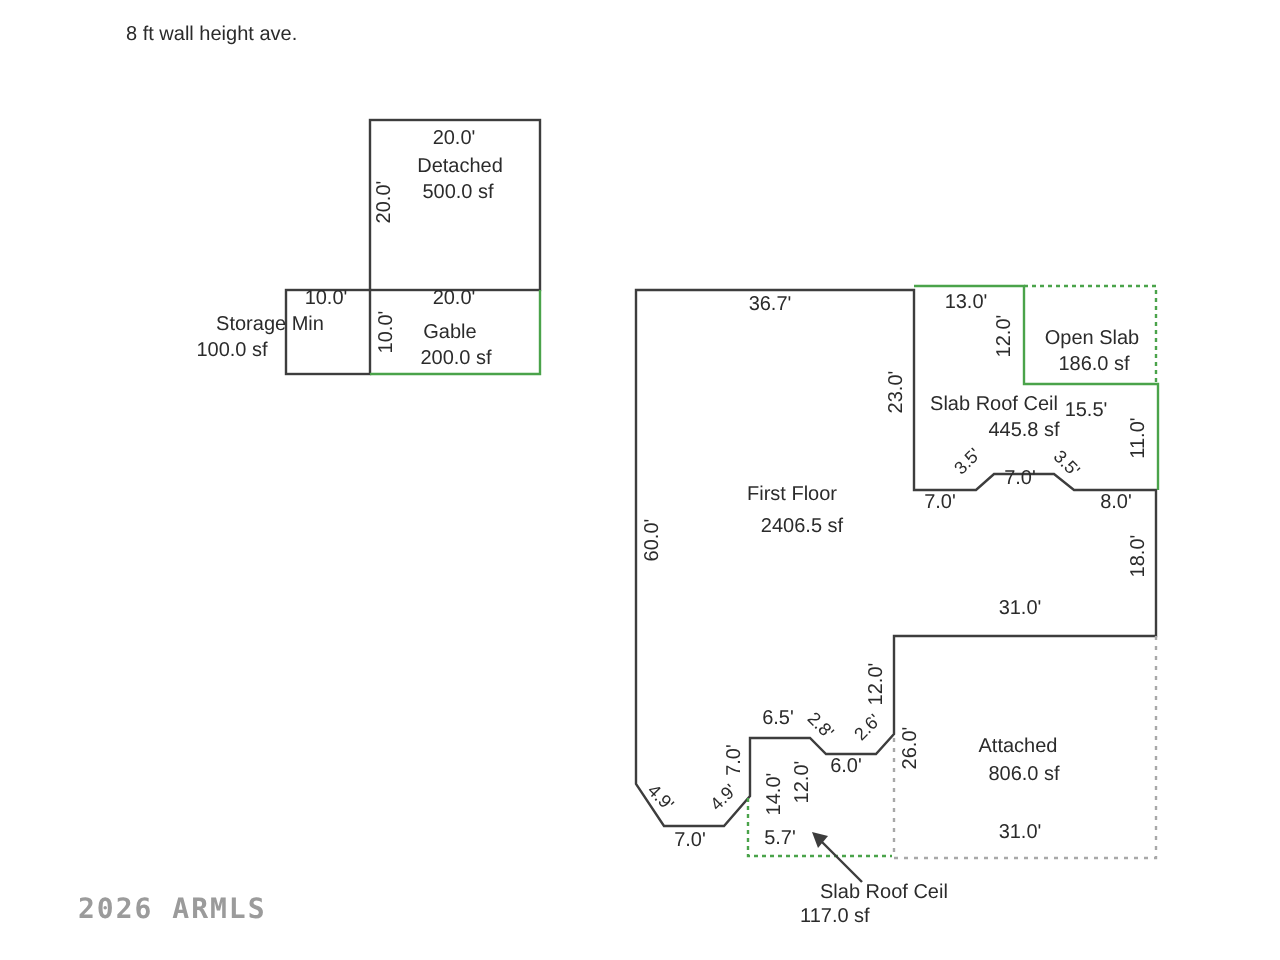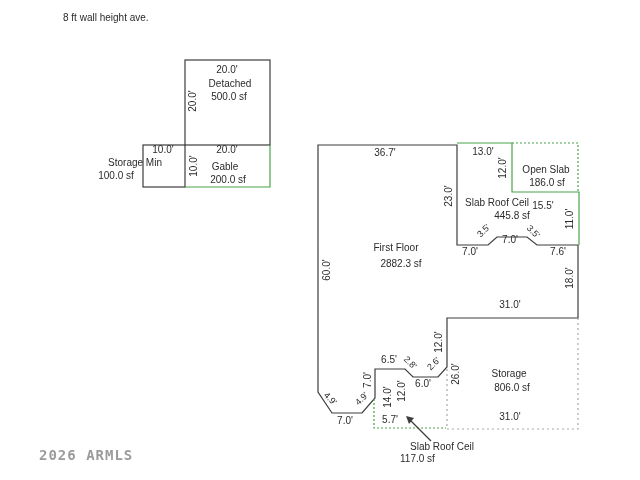--- a/index.html
+++ b/index.html
@@ -57,26 +57,26 @@
 
   <span class="lbl" style="left:227px;top:150px">20.0'</span>
   <span class="lbl r90" style="left:194px;top:166px">10.0'</span>
   <span class="lbl" style="left:225px;top:167px">Gable</span>
   <span class="lbl" style="left:228px;top:180px">200.0 sf</span>
 
   <span class="lbl" style="left:385px;top:153px">36.7'</span>
   <span class="lbl r90" style="left:449px;top:196px">23.0'</span>
   <span class="lbl r90" style="left:327px;top:270px">60.0'</span>
   <span class="lbl" style="left:396px;top:248px">First Floor</span>
-  <span class="lbl" style="left:401px;top:264px">2882.3 sf</span>
+  <span class="lbl" style="left:401px;top:264px">2406.5 sf</span>
   <span class="lbl" style="left:470px;top:252px">7.0'</span>
   <span class="lbl rn45" style="left:484px;top:231px">3.5'</span>
   <span class="lbl" style="left:510px;top:240px">7.0'</span>
   <span class="lbl r45" style="left:533px;top:232px">3.5'</span>
-  <span class="lbl" style="left:558px;top:252px">7.6'</span>
+  <span class="lbl" style="left:558px;top:252px">8.0'</span>
   <span class="lbl r90" style="left:570px;top:278px">18.0'</span>
   <span class="lbl" style="left:510px;top:305px">31.0'</span>
   <span class="lbl r90" style="left:439px;top:342px">12.0'</span>
   <span class="lbl rn45" style="left:434px;top:364px">2.6'</span>
   <span class="lbl" style="left:423px;top:384px">6.0'</span>
   <span class="lbl r45" style="left:410px;top:363px">2.8'</span>
   <span class="lbl" style="left:389px;top:360px">6.5'</span>
   <span class="lbl r90" style="left:368px;top:380px">7.0'</span>
   <span class="lbl rn45" style="left:362px;top:399px">4.9'</span>
   <span class="lbl" style="left:345px;top:421px">7.0'</span>
@@ -85,21 +85,21 @@
   <span class="lbl" style="left:483px;top:152px">13.0'</span>
   <span class="lbl r90" style="left:503px;top:168px">12.0'</span>
   <span class="lbl" style="left:497px;top:203px">Slab Roof Ceil</span>
   <span class="lbl" style="left:512px;top:216px">445.8 sf</span>
   <span class="lbl" style="left:543px;top:206px">15.5'</span>
   <span class="lbl r90" style="left:570px;top:219px">11.0'</span>
 
   <span class="lbl" style="left:546px;top:170px">Open Slab</span>
   <span class="lbl" style="left:547px;top:183px">186.0 sf</span>
 
-  <span class="lbl" style="left:509px;top:374px">Storage</span>
+  <span class="lbl" style="left:509px;top:374px">Attached</span>
   <span class="lbl" style="left:512px;top:388px">806.0 sf</span>
   <span class="lbl r90" style="left:456px;top:374px">26.0'</span>
   <span class="lbl" style="left:510px;top:417px">31.0'</span>
 
   <span class="lbl r90" style="left:388px;top:397px">14.0'</span>
   <span class="lbl r90" style="left:402px;top:391px">12.0'</span>
   <span class="lbl" style="left:390px;top:420px">5.7'</span>
   <span class="lbl leftalign" style="left:410px;top:447px">Slab Roof Ceil</span>
   <span class="lbl leftalign" style="left:400px;top:459px">117.0 sf</span>
 

